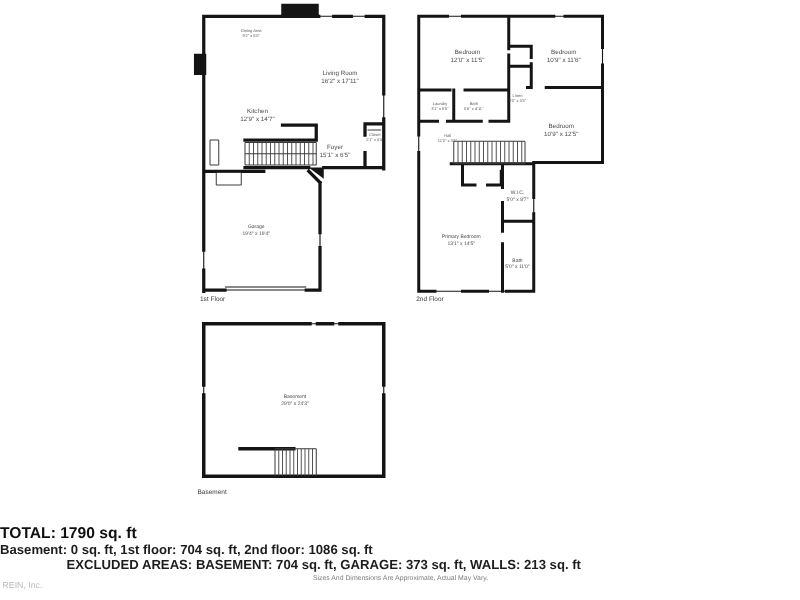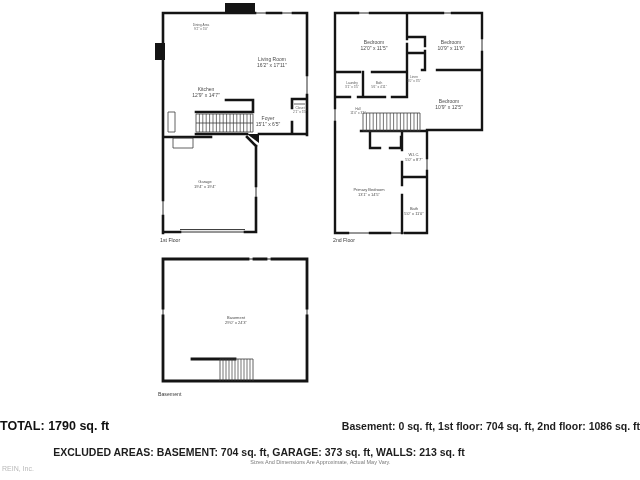--- a/index.html
+++ b/index.html
@@ -8,21 +8,21 @@
   svg{position:absolute;}
   .rlabel{position:absolute;text-align:center;color:#4a4a4a;line-height:1.3;white-space:nowrap;}
   .s5{font-size:10px;transform:translate(-50%,-50%) scale(0.5);}
   .s4{font-size:10px;transform:translate(-50%,-50%) scale(0.40);}
   .s3{font-size:10px;transform:translate(-50%,-50%) scale(0.32);color:#5a5a5a;}
   .rname{font-weight:400;}
   .rdims{font-weight:400;}
   .caption{position:absolute;font-size:10px;color:#3a3a3a;transform:scale(0.52);transform-origin:0 0;}
   .f-total{position:absolute;top:419px;left:0;width:640px;text-align:left;
            font-size:12.5px;font-weight:700;color:#101010;}
-  .f-line2{position:absolute;top:420px;left:0;width:640px;text-align:right;
+  .f-line2{position:absolute;top:434px;left:0;width:640px;text-align:left;
            font-size:10.5px;font-weight:600;color:#1d1d1d;}
   .f-line3{position:absolute;top:446px;left:0;width:518px;text-align:center;
            font-size:10.5px;font-weight:600;color:#1d1d1d;}
   .f-disc{position:absolute;top:457px;left:0;width:640px;display:flex;justify-content:center;}
   .f-disc span{font-size:10px;color:#7a7a7a;transform:scale(0.55);white-space:nowrap;}
   .watermark{position:absolute;left:2px;top:465px;font-size:7px;color:#b8b8b8;}
 </style>
 </head>
 <body>
 

